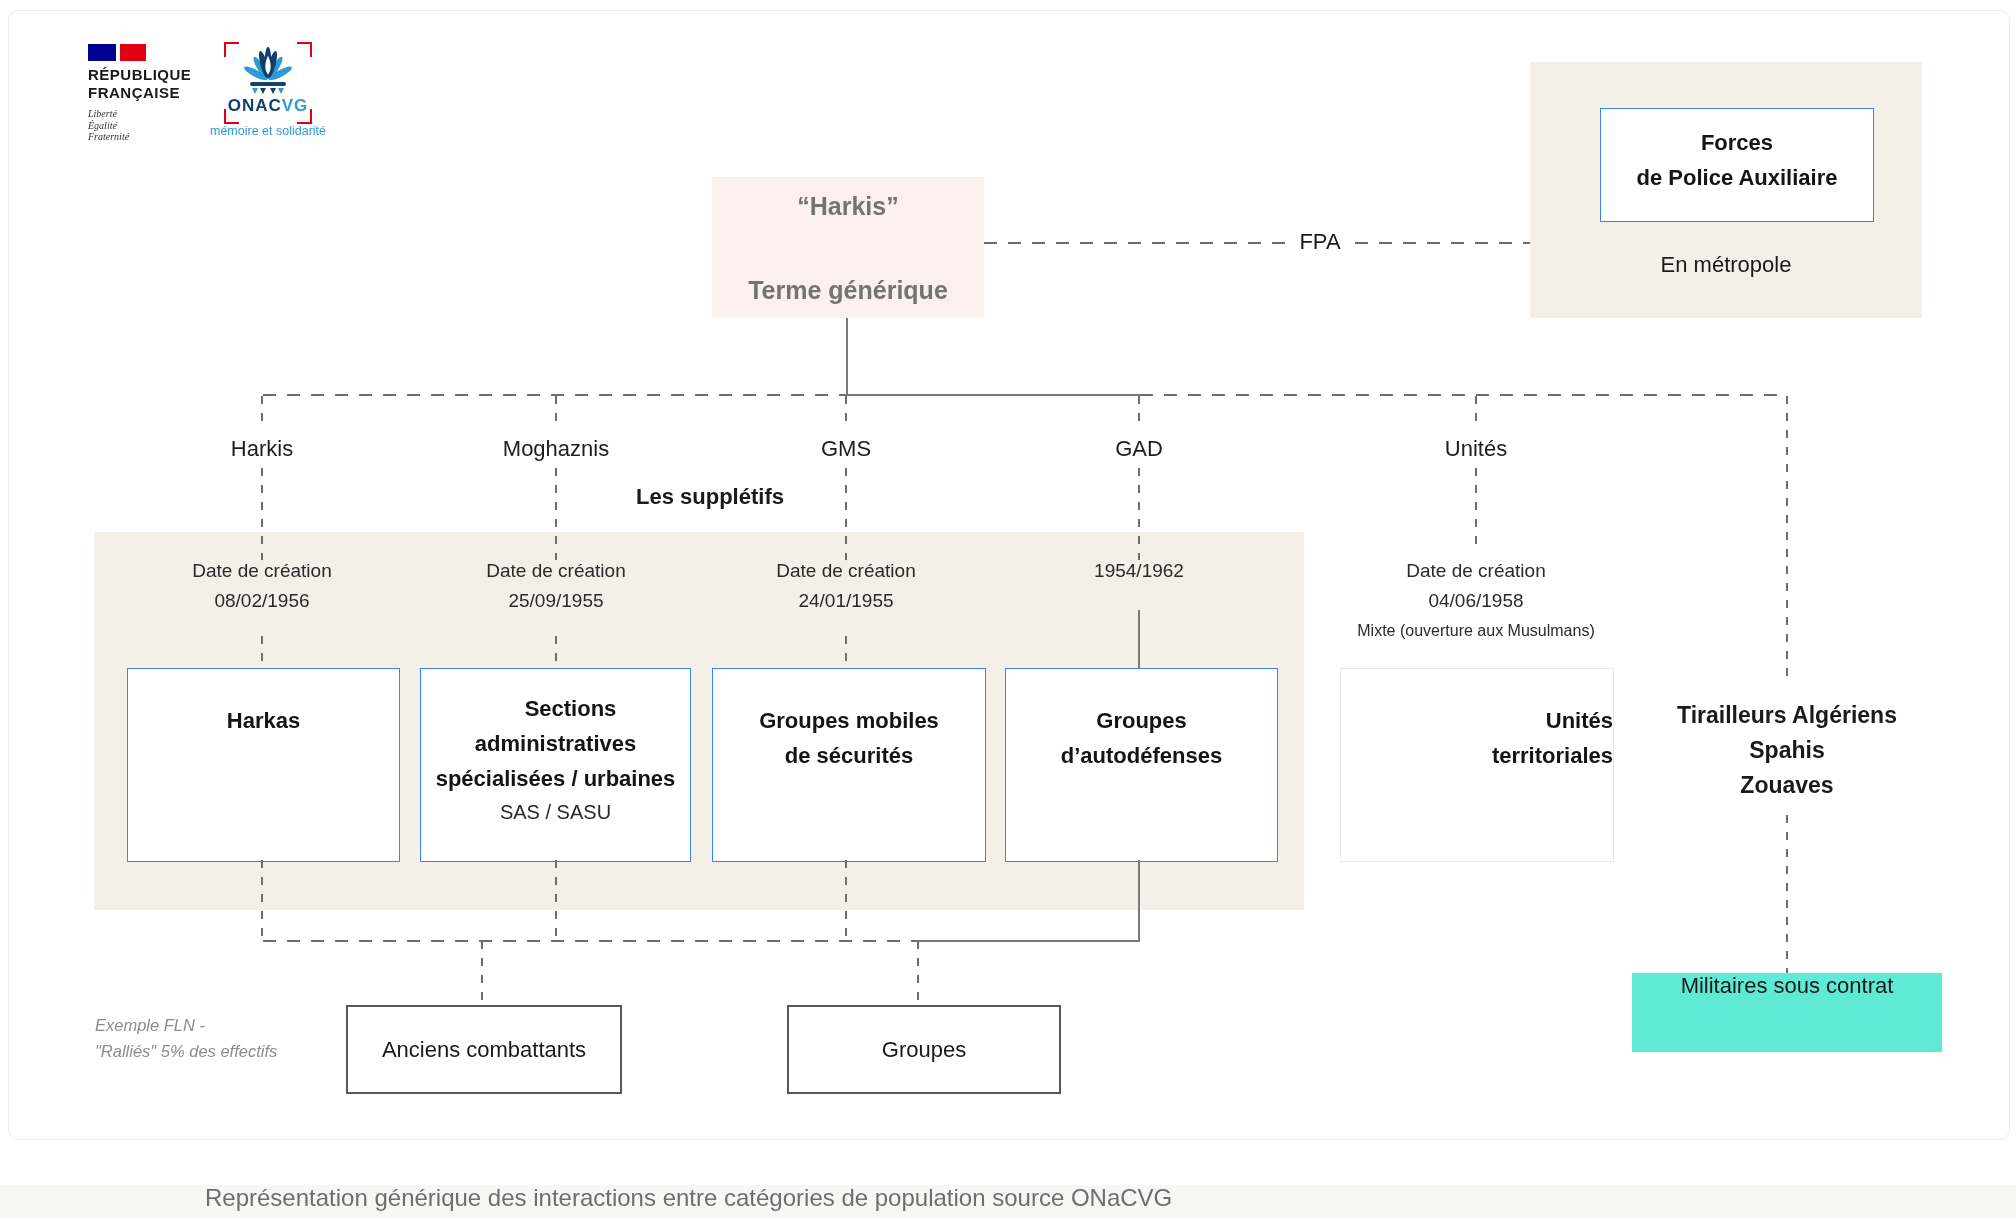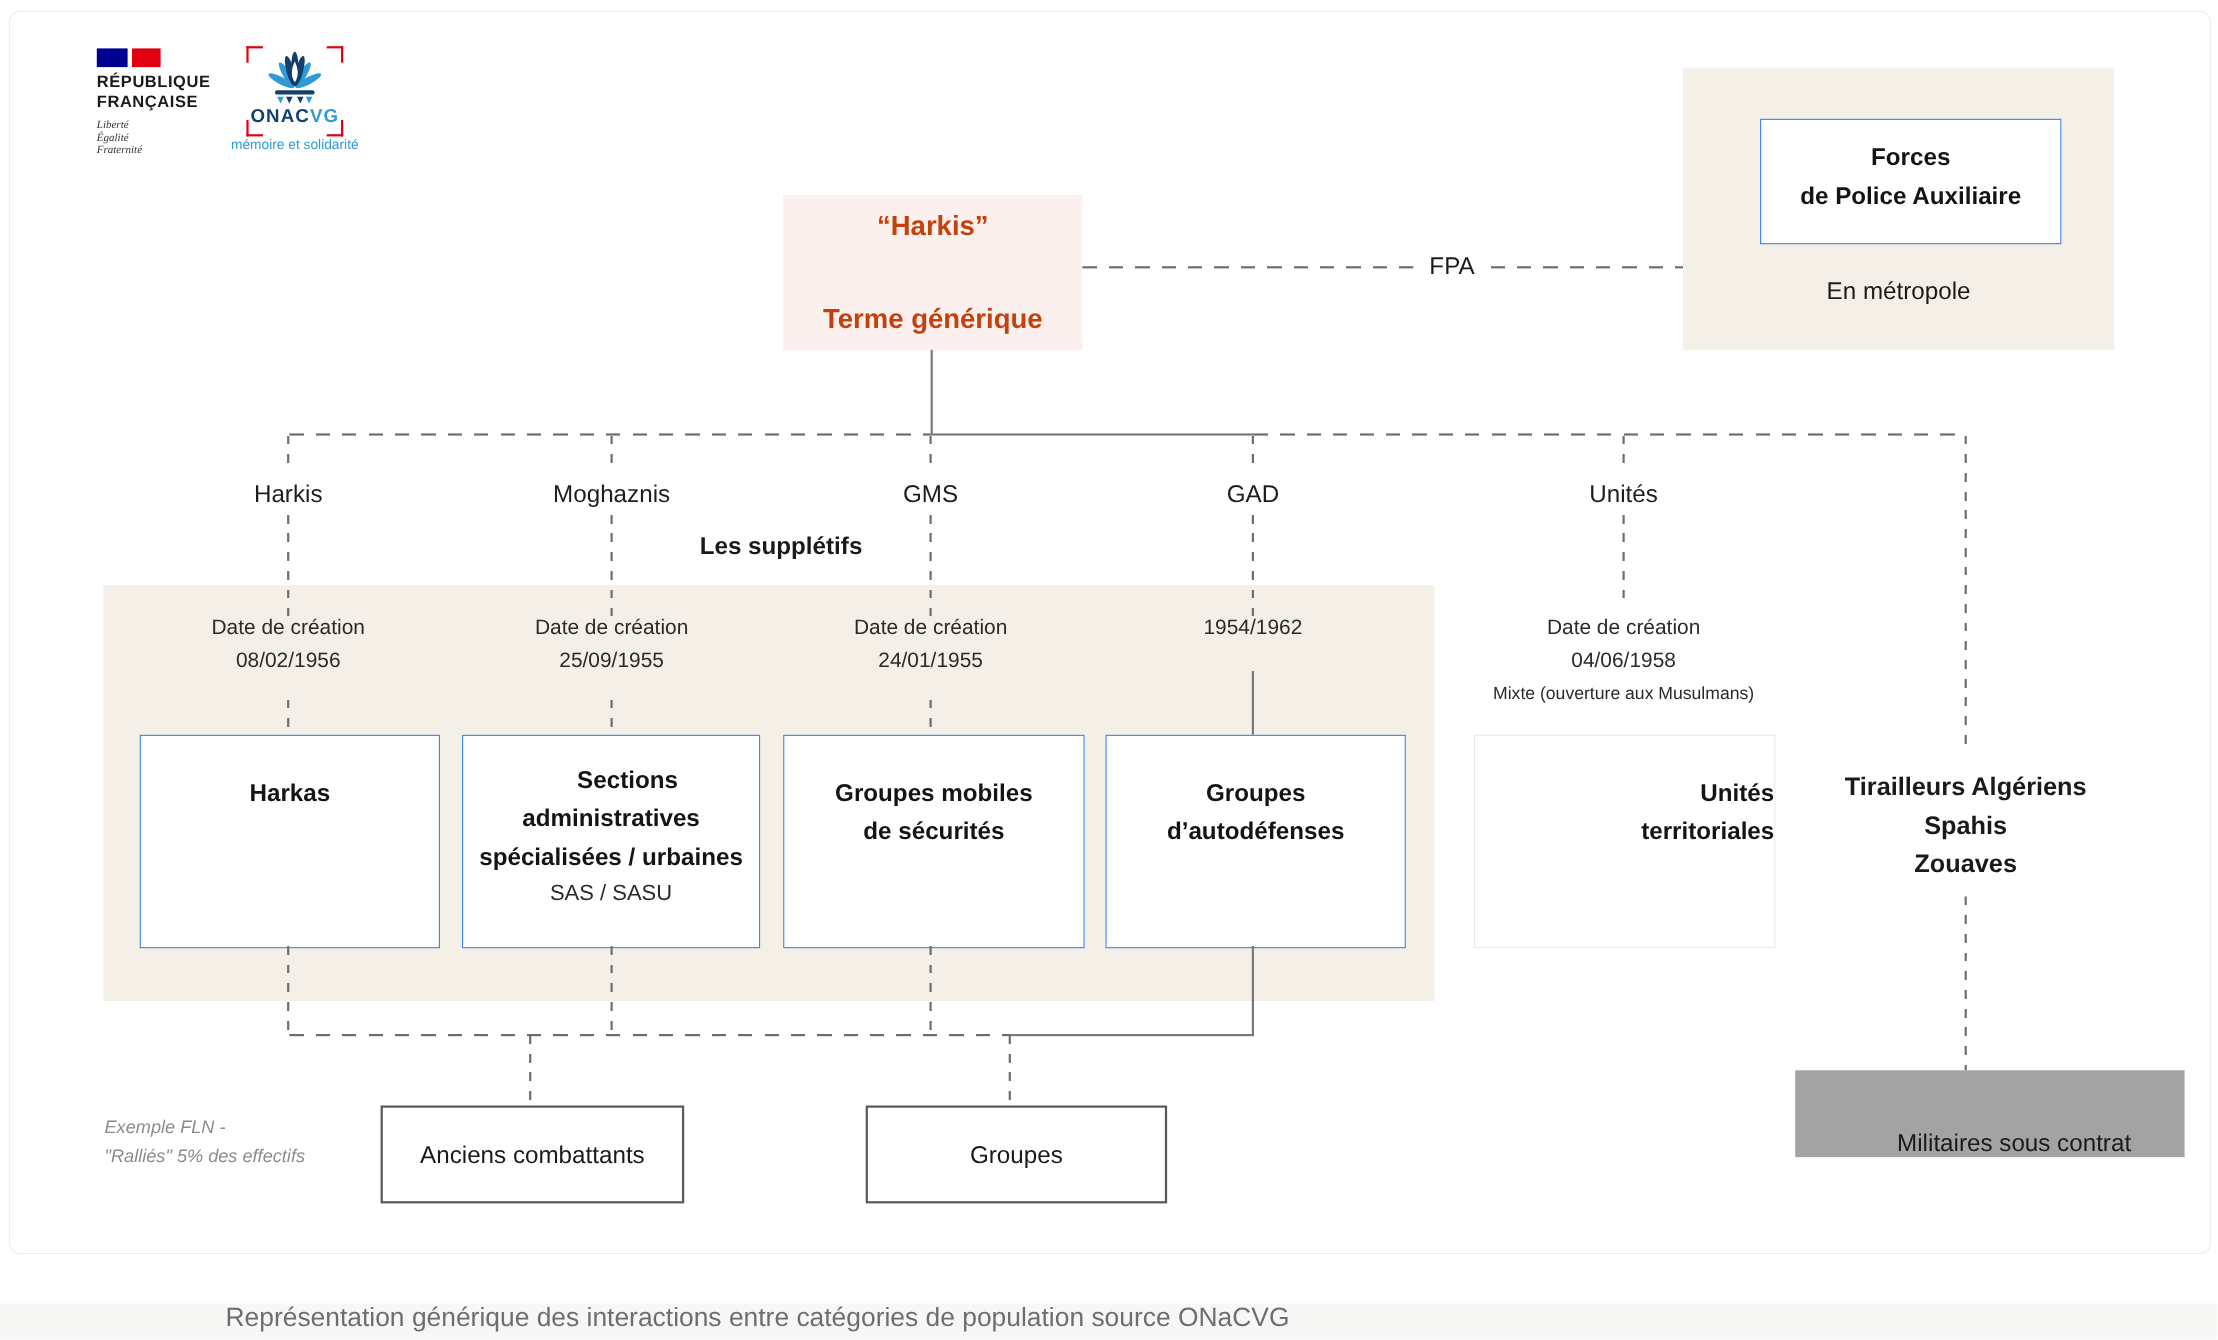--- a/index.html
+++ b/index.html
@@ -11,28 +11,28 @@
   .dash-h{position:absolute;height:2px;
     background:repeating-linear-gradient(90deg,#6e6e6e 0 13px,transparent 13px 24px);}
   .dash-v{position:absolute;width:2px;
     background:repeating-linear-gradient(180deg,#6e6e6e 0 8px,transparent 8px 17px);}
   .solid-h{position:absolute;height:2px;background:#7a7a7a;}
   .solid-v{position:absolute;width:2px;background:#7a7a7a;}
   
   .beige{position:absolute;background:#f4efe7;}
   .pinkbox{position:absolute;left:712px;top:177px;width:272px;height:141px;background:#fcf0ee;
     display:flex;flex-direction:column;justify-content:center;text-align:center;
-    font-weight:bold;font-size:25px;line-height:40px;color:#c2410c;gap:44px;}
+    font-weight:bold;font-size:25px;line-height:40px;color:#737373;gap:44px;}
   .wbox{position:absolute;background:#fff;border:1px solid #3b82f6;text-align:center;}
   .wbox .t{font-weight:bold;font-size:22px;line-height:35px;color:#141414;}
   .wbox .s{font-size:20px;line-height:33px;color:#2a2a2a;}
   .darkbox{position:absolute;background:#fff;border:2px solid #57585c;
     display:flex;align-items:center;justify-content:center;font-size:22px;color:#1a1a1a;}
-  .beigebox{position:absolute;background:#a3a3a3;display:flex;align-items:flex-end;justify-content:center;
-    font-size:22px;color:#1a1a1a;padding-left:44px;}
+  .beigebox{position:absolute;background:#5eead4;display:flex;align-items:flex-start;justify-content:center;
+    font-size:22px;color:#1a1a1a;}
   
   .cx{transform:translateX(-50%);text-align:center;}
   .collabel{position:absolute;top:436px;font-size:22px;color:#1d1d1d;white-space:nowrap;}
   .datetitle{position:absolute;font-size:19px;color:#2a2a2a;white-space:nowrap;}
   .note{position:absolute;font-size:16px;color:#2a2a2a;white-space:nowrap;}
   .grouplabel{position:absolute;left:710px;top:484px;font-weight:bold;font-size:22px;white-space:nowrap;}
   .fpalabel{position:absolute;left:1285px;top:229px;width:70px;text-align:center;font-size:22px;color:#1a1a1a;background:#fff;}
   .enmetro{position:absolute;left:1530px;top:252px;width:392px;text-align:center;font-size:22px;color:#1a1a1a;}
   .rightnames{position:absolute;left:1787px;top:698px;font-weight:bold;font-size:23px;line-height:35px;white-space:nowrap;}
   .example{position:absolute;left:95px;top:1012px;font-size:16.5px;line-height:26px;color:#8c8c8c;font-style:italic;}

